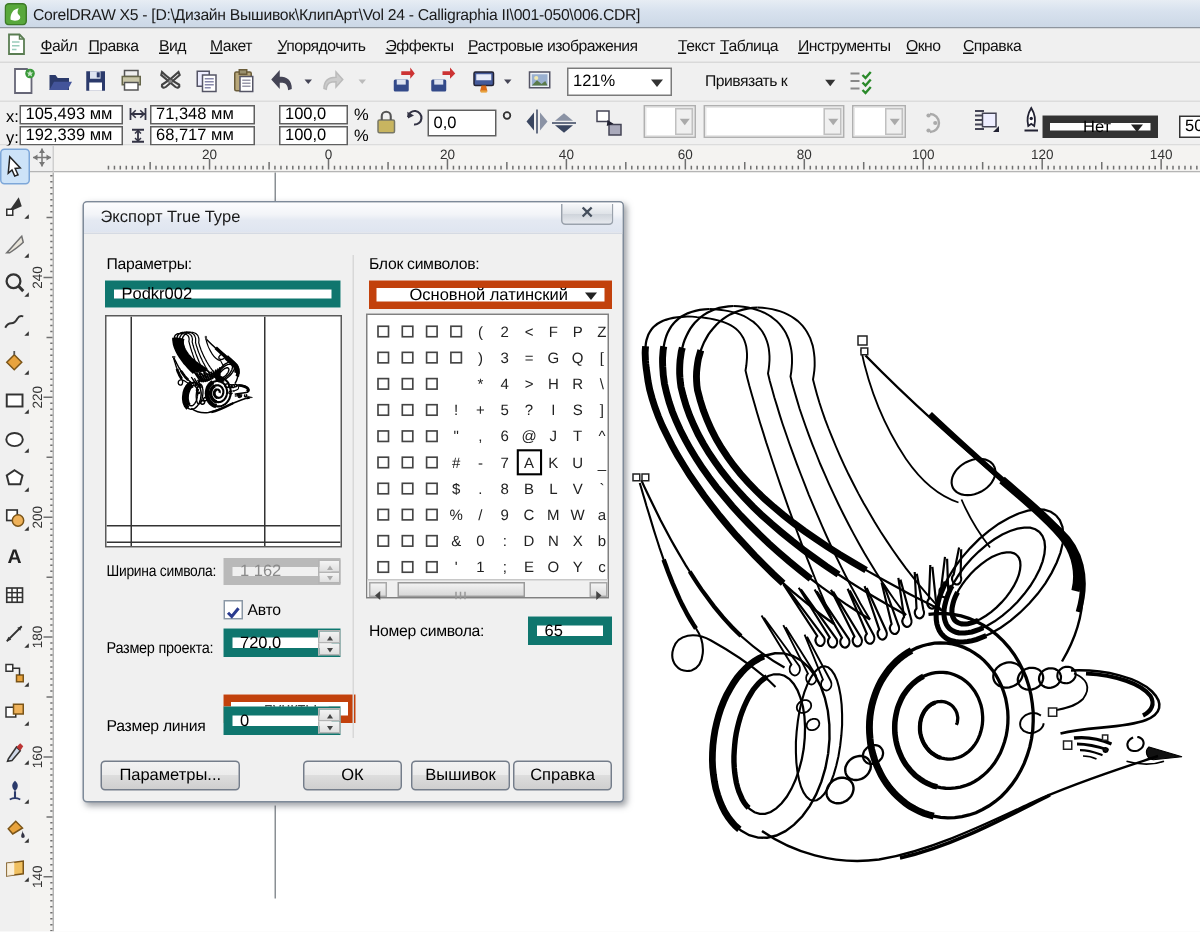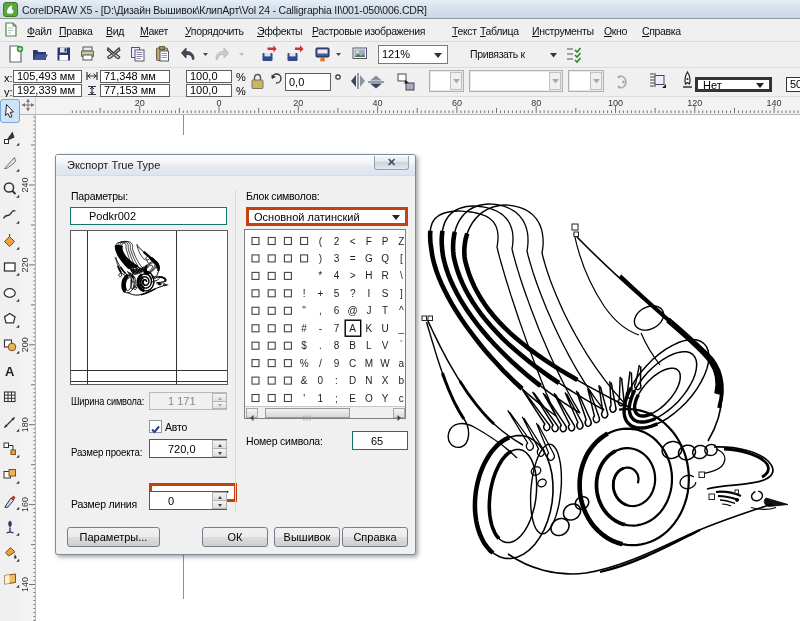--- a/index.html
+++ b/index.html
@@ -19,44 +19,44 @@
 #hruler { left:36px; top:97px; width:764px; height:18px; background:#f4f3f1; border-bottom:1px solid #b5b5b5;}
 #corner { left:20px; top:97px; width:16px; height:18px; background:#f0f0f0; border-right:1px solid #cfcfcf; border-bottom:1px solid #b5b5b5;}
 #toolbox { left:0; top:97px; width:20px; height:524px; background:#f0f0f0; }
 #vruler { left:20px; top:115px; width:16px; height:506px; background:#f4f3f1; border-right:1px solid #b5b5b5; }
 #canvas { left:36px; top:115px; width:764px; height:506px; background:#ffffff; }
 #pageline1 { left:183px; top:115px; width:1px; height:20px; background:#8a8f94; }
 #pageline2 { left:183px; top:537px; width:1px; height:62px; background:#8a8f94; }
 #birdsvg { left:0; top:0; }
 
 #dlg { left:55px; top:134px; width:361px; height:401px; background:#f0f0f0;
-  border:1px solid #7e8a99; border-radius:3px; box-shadow:2px 2px 4px rgba(80,85,95,0.55);margin-top:20px; }
+  border:1px solid #7e8a99; border-radius:3px; box-shadow:2px 2px 4px rgba(80,85,95,0.55); }
 #dlgtitle { position:absolute; left:0; top:0; width:100%; height:21px; border-radius:2px 2px 0 0;
   background:linear-gradient(180deg,#fdfdfe 0%,#f2f4f8 40%,#e4e9f2 60%,#dfe5f0 100%);
   border-bottom:1px solid #d5dae3; }
 #dlgtitle .t { position:absolute; left:11px; top:4px; font-size:11px; color:#1a1a1a; }
 #dlgclose { position:absolute; right:6px; top:1px; width:35px; height:14px;
   background:linear-gradient(180deg,#f6f7f9,#dfe3e8 50%,#ced3da 50%,#e6e9ee);
   border:1px solid #9aa2ac; border-top:none; border-radius:0 0 3px 3px;
   color:#444e5c; font-size:11px; font-weight:bold; text-align:center; line-height:12px; }
 .dlbl { position:absolute; font-size:10.5px; letter-spacing:-0.2px; color:#000; }
-.dfld { position:absolute; background:#fff; border:1px solid #0f766e; font-size:11px; color:#000;
-  display:flex; align-items:center; padding-left:18px; }
+.dfld { position:absolute; background:#fff; border:6px solid #0f766e; font-size:11px; color:#000;
+  display:flex; align-items:center; padding-left:5px; }
 .dfld.dis { background:#f0f0f0; border-color:#b9b9b9; color:#8a8a8a; }
 .spin { position:absolute; width:15px; display:flex; flex-direction:column; }
 .spin div { flex:1; background:linear-gradient(180deg,#f4f4f4,#dfdfdf); border:1px solid #b4b4b4;
   position:relative; }
 .spin div + div { border-top:none; }
 .spin div:after { content:""; position:absolute; left:4.5px; top:2.5px;
   border-left:2.5px solid transparent; border-right:2.5px solid transparent; }
 .spin .up:after   { border-bottom:3.5px solid #444; }
 .spin .dn:after   { border-top:3.5px solid #444; }
 .spin.dis .up:after { border-bottom-color:#aaa; } .spin.dis .dn:after { border-top-color:#aaa; }
-.combo { position:absolute; background:#fff; border:3px solid #c2410c; font-size:11px;
-  display:flex; align-items:center; padding-left:5px; }
+.combo { position:absolute; background:#fff; border:5px solid #c2410c; font-size:11px;
+  display:flex; align-items:center; padding-left:22px; }
 .combo .arr { position:absolute; right:5px; top:50%; margin-top:-2px; width:0; height:0;
   border-left:4px solid transparent; border-right:4px solid transparent; border-top:5px solid #222; }
 .btn { position:absolute; height:20px; background:linear-gradient(180deg,#f2f2f2,#ebebeb 50%,#dddddd 50%,#cfcfcf);
   border:1px solid #747d8a; border-radius:3px; font-size:11px; color:#000;
   display:flex; align-items:center; justify-content:center; }
 #prevbox { position:absolute; left:14px; top:75px; width:158px; height:155px; background:#fff;
   border:1px solid #5a5a5a; }
 #gridbox { position:absolute; left:188px; top:74px; width:162px; height:190px; background:#fff;
   border:1px solid #808080; }
 #gsb { position:absolute; left:0px; bottom:0px; width:160px; height:12px; background:#f0f0f0; border-top:1px solid #c8c8c8;}
@@ -176,21 +176,21 @@
         <path d="M2 3 h6 M2 8 h6 M2 13 h6" stroke="#888" stroke-width="1.4"></path>
         <path d="M10 4 l2 2 l3.5 -4 M10 9 l2 2 l3.5 -4 M10 14 l2 2 l3.5 -4" stroke="#2a8a2a" stroke-width="1.6" fill="none"></path>
       </svg>
 </div>
 <div id="propbar" class="abs">
 <div class="lbl" style="left:4px;top:4px">x:</div>
 <div class="lbl" style="left:4px;top:18px">y:</div>
 <div class="fld" style="left:13px;top:2px;width:69px;height:13px">105,493 мм</div>
 <div class="fld" style="left:13px;top:16px;width:69px;height:13px">192,339 мм</div>
 <div class="fld" style="left:100px;top:2px;width:70px;height:13px">71,348 мм</div>
-<div class="fld" style="left:100px;top:16px;width:70px;height:13px">77,153 мм</div>
+<div class="fld" style="left:100px;top:16px;width:70px;height:13px">68,717 мм</div>
 <div class="fld" style="left:186px;top:2px;width:46px;height:13px">100,0</div>
 <div class="fld" style="left:186px;top:16px;width:46px;height:13px">100,0</div>
 <div class="lbl" style="left:236px;top:3px">%</div>
 <div class="lbl" style="left:236px;top:17px">%</div>
 <div class="fld" style="left:285px;top:5px;width:46px;height:18px">0,0</div>
 <svg class="abs" style="left:0;top:-68px" width="800" height="97">
         <g stroke="#334" stroke-width="1.2" fill="none">
           <path d="M87 72 V 80 M97 72 V 80 M87.5 76 H 96.5"></path>
           <path d="M90.5 73.5 L88 76 L90.5 78.5 M93.5 73.5 L96 76 L93.5 78.5" stroke-width="1"></path>
         </g>
@@ -911,21 +911,21 @@
 <rect x="135.1" y="223.4" width="0.7" height="0.7" fill="#fff" stroke="#222" stroke-width="0.5"></rect>
 <rect x="113.0" y="235.6" width="0.7" height="0.7" fill="#fff" stroke="#222" stroke-width="0.5"></rect>
 <rect x="113.9" y="235.6" width="0.7" height="0.7" fill="#fff" stroke="#222" stroke-width="0.5"></rect>
 <rect x="153.3" y="258.3" width="0.8" height="0.8" fill="#fff" stroke="#222" stroke-width="0.5"></rect>
 <rect x="154.8" y="261.5" width="0.8" height="0.8" fill="#fff" stroke="#222" stroke-width="0.5"></rect>
 <rect x="158.5" y="260.9" width="0.5" height="0.5" fill="#fff" stroke="#222" stroke-width="0.5"></rect>
           </g>
         </svg>
 </div>
 <div class="dlbl" style="left:15px;top:240px;transform:scaleX(0.88);transform-origin:0 0">Ширина символа:</div>
-<div class="dfld dis" style="left:93px;top:237px;width:78px;height:18px">1 171</div>
+<div class="dfld dis" style="left:93px;top:237px;width:78px;height:18px">1 162</div>
 <div class="spin dis" style="left:156px;top:238px;height:16px">
         <div class="up"></div>
         <div class="dn"></div>
       </div>
 <div class="chk" style="left:93px;top:265px"><svg width="11" height="11">
           <path d="M2 5.5 L4.5 8 L9 2.5" fill="none" stroke="#2a3b8f" stroke-width="2"></path>
         </svg></div>
 <div class="dlbl" style="left:109px;top:266px">Авто</div>
 <div class="dlbl" style="left:15px;top:291px;transform:scaleX(0.92);transform-origin:0 0">Размер проекта:</div>
 <div class="dfld" style="left:93px;top:284px;width:78px;height:19px">720,0</div>

